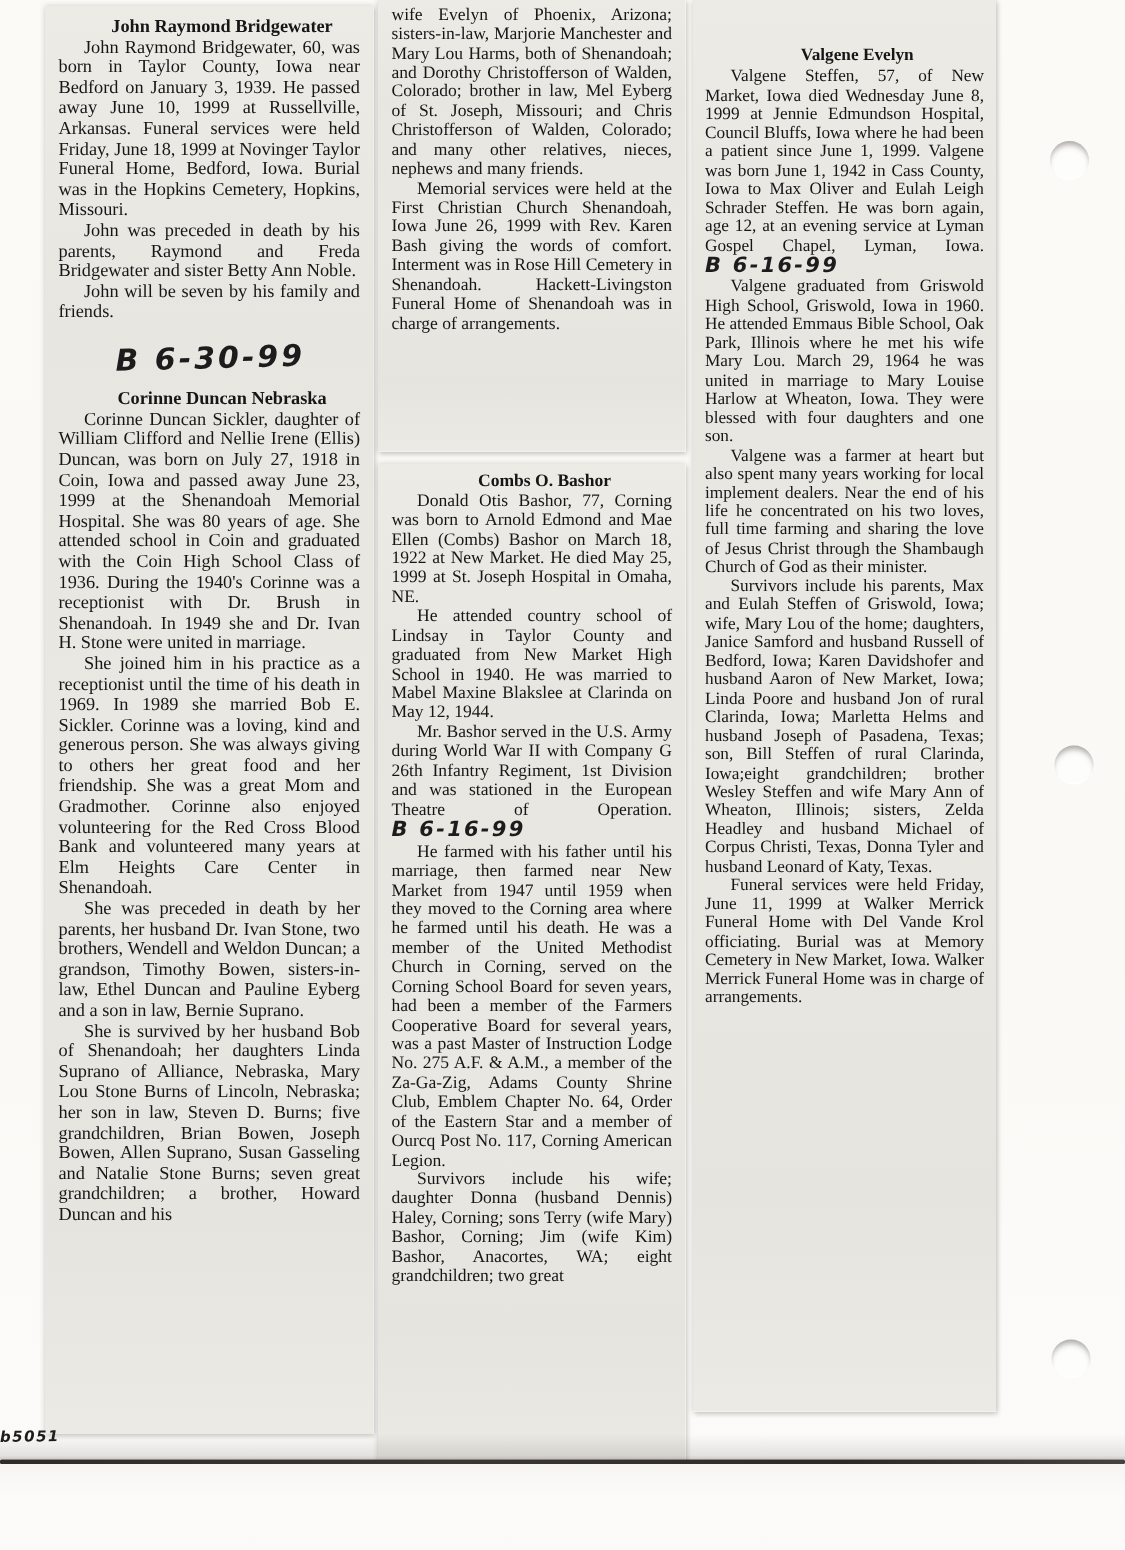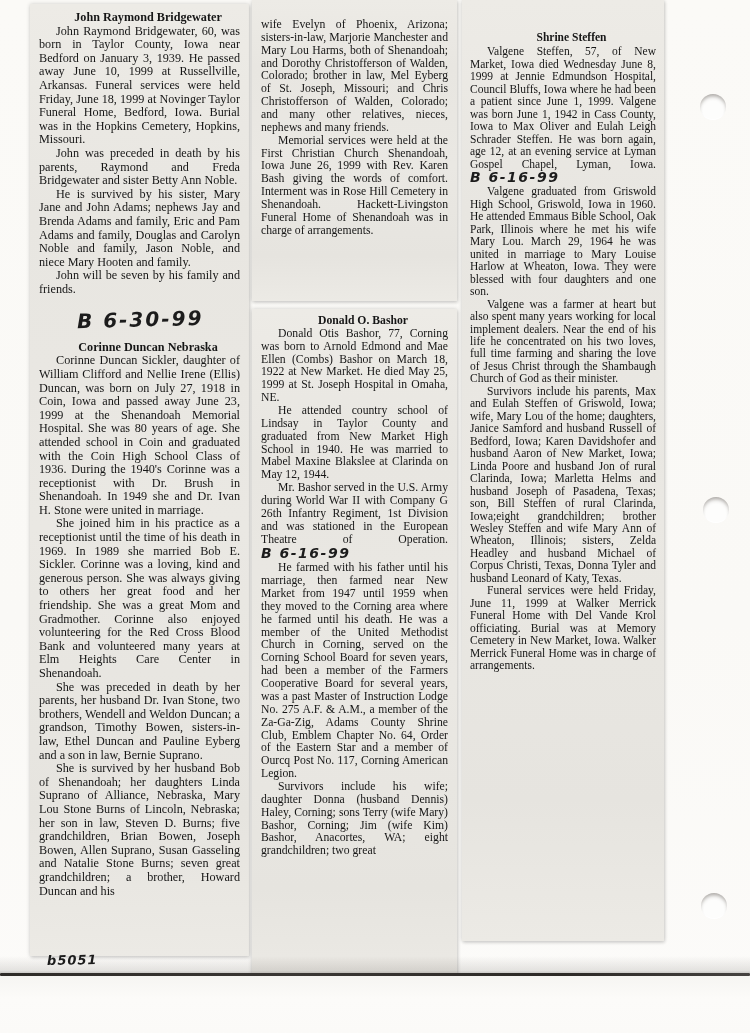--- a/index.html
+++ b/index.html
@@ -11,39 +11,39 @@
   }
   .clip{
     position:absolute;box-sizing:border-box;overflow:hidden;
     background:linear-gradient(180deg,#edebe6 0%,#e8e6e1 22%,#eae8e3 55%,#e6e4df 85%,#eceae5 100%);
     box-shadow:0 0 4px rgba(0,0,0,0.18), 1px 2px 3px rgba(0,0,0,0.10);
     text-align:justify;
   }
   .clip p{margin:0;text-indent:17px;}
   .clip p.noindent{text-indent:0;}
   .col1{left:30px;top:4px;width:219px;height:952px;padding:7px 9px;font-size:12.2px;line-height:1.115;}
-  .col2a{left:252px;top:0px;width:205px;height:301px;padding:19px 9px;font-size:11.7px;line-height:1.10;}
+  .col2a{left:252px;top:0px;width:205px;height:301px;padding:4px 9px;font-size:11.7px;line-height:1.10;}
   .col2b{left:252px;top:309px;width:205px;height:681px;padding:6px 9px;font-size:11.7px;line-height:1.10;}
   .col3{left:462px;top:0px;width:202px;height:941px;padding:5px 8px;font-size:11.5px;line-height:1.085;}
   .obit-title{
     text-align:center;font-weight:bold;text-indent:0;
     margin:2px 0 1px 0;
   }
   .col3 .obit-title{margin-top:26px;margin-bottom:2px;}
   .hand{
     font-family:"DejaVu Sans", sans-serif;font-style:italic;font-weight:bold;
     color:#1c1c1c;letter-spacing:2px;
   }
   .hand-block{
     display:block;margin:12px 0 10px 38px;font-size:20px;transform:rotate(-1.5deg);
   }
   .hand-inline{font-size:14px;letter-spacing:1.5px;white-space:nowrap;}
   .page-code{
-    position:absolute;left:0px;top:953px;font-size:13px;z-index:5;
-    transform:rotate(-1deg);letter-spacing:1px;padding-left:47px;
+    position:absolute;left:0px;top:953px;font-size:10px;z-index:5;
+    transform:rotate(-1deg);letter-spacing:1px;
   }
   .sheet-shadow{
     position:absolute;left:0;top:956px;width:750px;height:17px;
     background:linear-gradient(180deg,rgba(0,0,0,0) 0%,rgba(80,75,70,0.14) 85%,rgba(60,56,52,0.25) 100%);
   }
   .sheet-line{
     position:absolute;left:0;top:973px;width:750px;height:3px;
     background:linear-gradient(90deg,#2e2b28 0%,#3a3734 40%,#2c2926 75%,#454240 100%);
     border-radius:1px;
   }
@@ -60,46 +60,45 @@
   .hole2{left:703px;top:497px;}
   .hole3{left:701px;top:893px;}
 </style>
 </head>
 <body>
 
 <div class="clip col1">
   <p class="obit-title">John Raymond Bridgewater</p>
   <p>John Raymond Bridgewater, 60, was born in Taylor County, Iowa near Bedford on January 3, 1939.  He passed away June 10, 1999 at Russellville, Arkansas. Funeral services were held Friday, June 18, 1999 at Novinger Taylor Funeral Home, Bedford, Iowa. Burial was in the Hopkins Cemetery, Hopkins, Missouri.</p>
   <p>John was preceded in death by his parents, Raymond and Freda Bridgewater and sister Betty Ann Noble.</p>
-  <p>He is survived by his sister, Mary Jane and John Adams; nephews Jay and Brenda Adams and family, Eric and Pam Adams and family, Douglas and Carolyn Noble and family, Jason Noble, and niece Mary Hooten and family.</p>
   <p>John will be seven by his family and friends.</p>
   <span class="hand hand-block">B 6-30-99</span>
   <p class="obit-title">Corinne Duncan Nebraska</p>
   <p>Corinne Duncan Sickler, daughter of William Clifford and Nellie Irene (Ellis) Duncan, was born on July 27, 1918 in Coin, Iowa and passed away June 23, 1999 at the Shenandoah Memorial Hospital.  She was 80 years of age. She attended school in Coin and graduated with the Coin High School Class of 1936.  During the 1940's Corinne was a receptionist with Dr. Brush in Shenandoah.  In 1949 she and Dr. Ivan H. Stone were united in marriage.</p>
   <p>She joined him in his practice as a receptionist until the time of his death in 1969.  In 1989 she married Bob E. Sickler.  Corinne was a loving, kind and generous person.  She was always giving to others her great food and her friendship.  She was a great Mom and Gradmother.  Corinne also enjoyed volunteering for the Red Cross Blood Bank and volunteered many years at Elm Heights Care Center in Shenandoah.</p>
   <p>She was preceded in death by her parents, her husband Dr. Ivan Stone, two brothers, Wendell and Weldon Duncan; a grandson, Timothy Bowen, sisters-in-law, Ethel Duncan and Pauline Eyberg and a son in law, Bernie Suprano.</p>
   <p>She is survived by her husband Bob of Shenandoah; her daughters Linda Suprano of Alliance, Nebraska, Mary Lou Stone Burns of Lincoln, Nebraska; her son in law, Steven D. Burns; five grandchildren, Brian Bowen, Joseph Bowen, Allen Suprano, Susan Gasseling and Natalie Stone Burns; seven great grandchildren; a brother, Howard Duncan and his</p>
 </div>
 
 <div class="clip col2a">
   <p class="noindent">wife Evelyn of Phoenix, Arizona; sisters-in-law, Marjorie Manchester and Mary Lou Harms, both of Shenandoah; and Dorothy Christofferson of Walden, Colorado; brother in law, Mel Eyberg of St. Joseph, Missouri; and Chris Christofferson of Walden, Colorado; and many other relatives, nieces, nephews and many friends.</p>
   <p>Memorial services were held at the First Christian Church Shenandoah, Iowa June 26, 1999 with Rev. Karen Bash giving the words of comfort.  Interment was in Rose Hill Cemetery in Shenandoah. Hackett-Livingston Funeral Home of Shenandoah was in charge of arrangements.</p>
 </div>
 
 <div class="clip col2b">
-  <p class="obit-title">Donald O. Bashor</p>
+  <p class="obit-title">Combs O. Bashor</p>
   <p>Donald Otis Bashor, 77, Corning was born to Arnold Edmond and Mae Ellen (Combs) Bashor on March 18, 1922 at New Market.  He died May 25, 1999 at St. Joseph Hospital in Omaha, NE.</p>
   <p>He attended country school of Lindsay in Taylor County and graduated from New Market High School in 1940.  He was married to Mabel Maxine Blakslee at Clarinda on May 12, 1944.</p>
   <p><span>Mr. Bashor served in the U.S. Army during World War II with Company G 26th Infantry Regiment, 1st Division and was stationed in the European Theatre of Operation.</span> <span class="hand hand-inline">B 6-16-99</span></p>
   <p>He farmed with his father until his marriage, then farmed near New Market from 1947 until 1959 when they moved to the Corning area where he farmed until his death.  He was a member of the United Methodist Church in Corning, served on the Corning School Board for seven years, had been a member of the Farmers Cooperative Board for several years, was a past Master of Instruction Lodge No. 275 A.F. &amp; A.M., a member of the Za-Ga-Zig, Adams County Shrine Club, Emblem Chapter No. 64, Order of the Eastern Star and a member of Ourcq Post No. 117, Corning American Legion.</p>
   <p>Survivors include his wife; daughter Donna (husband Dennis) Haley, Corning; sons Terry (wife Mary) Bashor, Corning; Jim (wife Kim) Bashor, Anacortes, WA; eight grandchildren; two great</p>
 </div>
 
 <div class="clip col3">
-  <p class="obit-title">Shrine Steffen</p>
+  <p class="obit-title">Valgene Evelyn</p>
   <p><span>Valgene Steffen, 57, of New Market, Iowa died Wednesday June 8, 1999 at Jennie Edmundson Hospital, Council Bluffs, Iowa where he had been a patient since June 1, 1999.  Valgene was born June 1, 1942 in Cass County, Iowa to Max Oliver and Eulah Leigh Schrader Steffen.  He was born again, age 12, at an evening service at Lyman Gospel Chapel, Lyman, Iowa.</span> <span class="hand hand-inline">B 6-16-99</span></p>
   <p>Valgene graduated from Griswold High School, Griswold, Iowa in 1960.  He attended Emmaus Bible School, Oak Park, Illinois where he met his wife Mary Lou.  March 29, 1964 he was united in marriage to Mary Louise Harlow at Wheaton, Iowa.  They were blessed with four daughters and one son.</p>
   <p>Valgene was a farmer at heart but also spent many years working for local implement dealers.  Near the end of his life he concentrated on his two loves, full time farming and sharing the love of Jesus Christ through the Shambaugh Church of God as their minister.</p>
   <p>Survivors include his parents, Max and Eulah Steffen of Griswold, Iowa; wife, Mary Lou of the home; daughters, Janice Samford and husband Russell of Bedford, Iowa; Karen Davidshofer and husband Aaron of New Market, Iowa; Linda Poore and husband Jon of rural Clarinda, Iowa; Marletta Helms and husband Joseph of Pasadena, Texas; son, Bill Steffen of rural Clarinda, Iowa;eight grandchildren; brother Wesley Steffen and wife Mary Ann of Wheaton, Illinois; sisters, Zelda Headley and husband Michael of Corpus Christi, Texas, Donna Tyler and husband Leonard of Katy, Texas.</p>
   <p>Funeral services were held Friday, June 11, 1999 at Walker Merrick Funeral Home with Del Vande Krol officiating.  Burial was at Memory Cemetery in New Market, Iowa.  Walker Merrick Funeral Home was in charge of arrangements.</p>
 </div>
 
 <div class="sheet-shadow"></div>
 <div class="sheet-line"></div>
 <div class="below-line"></div>

